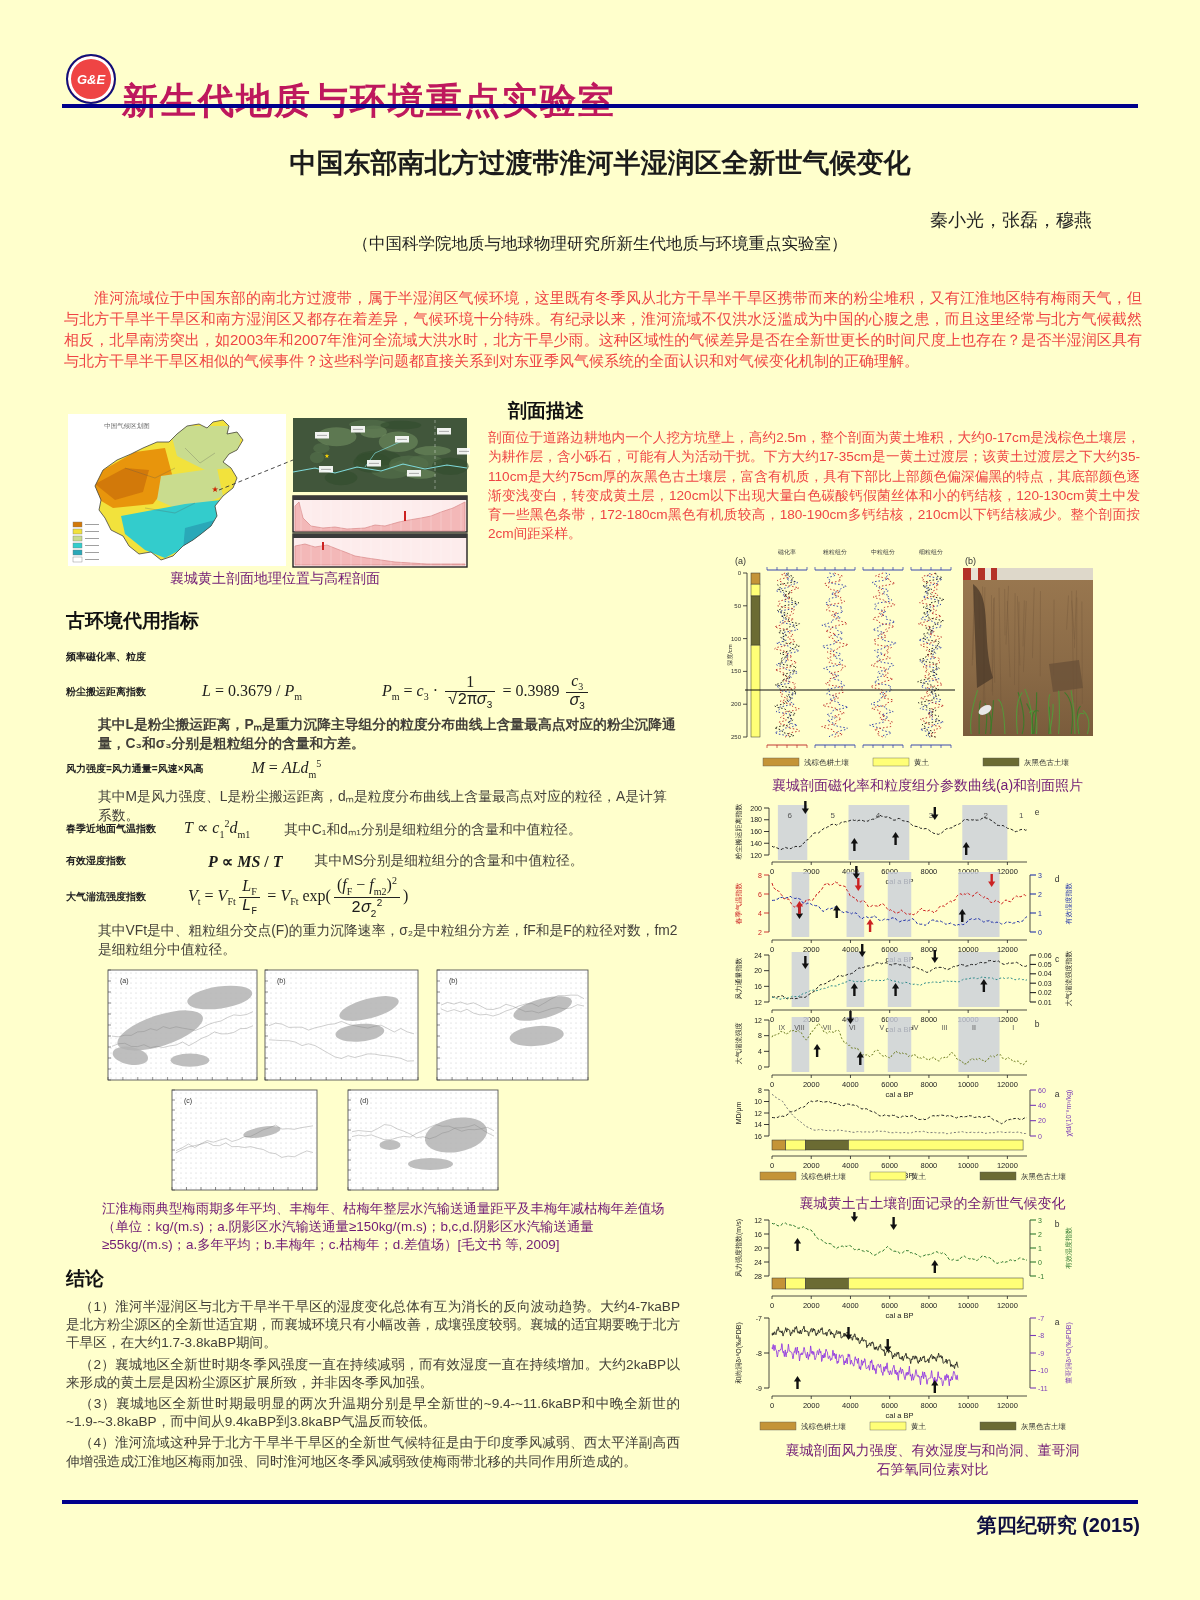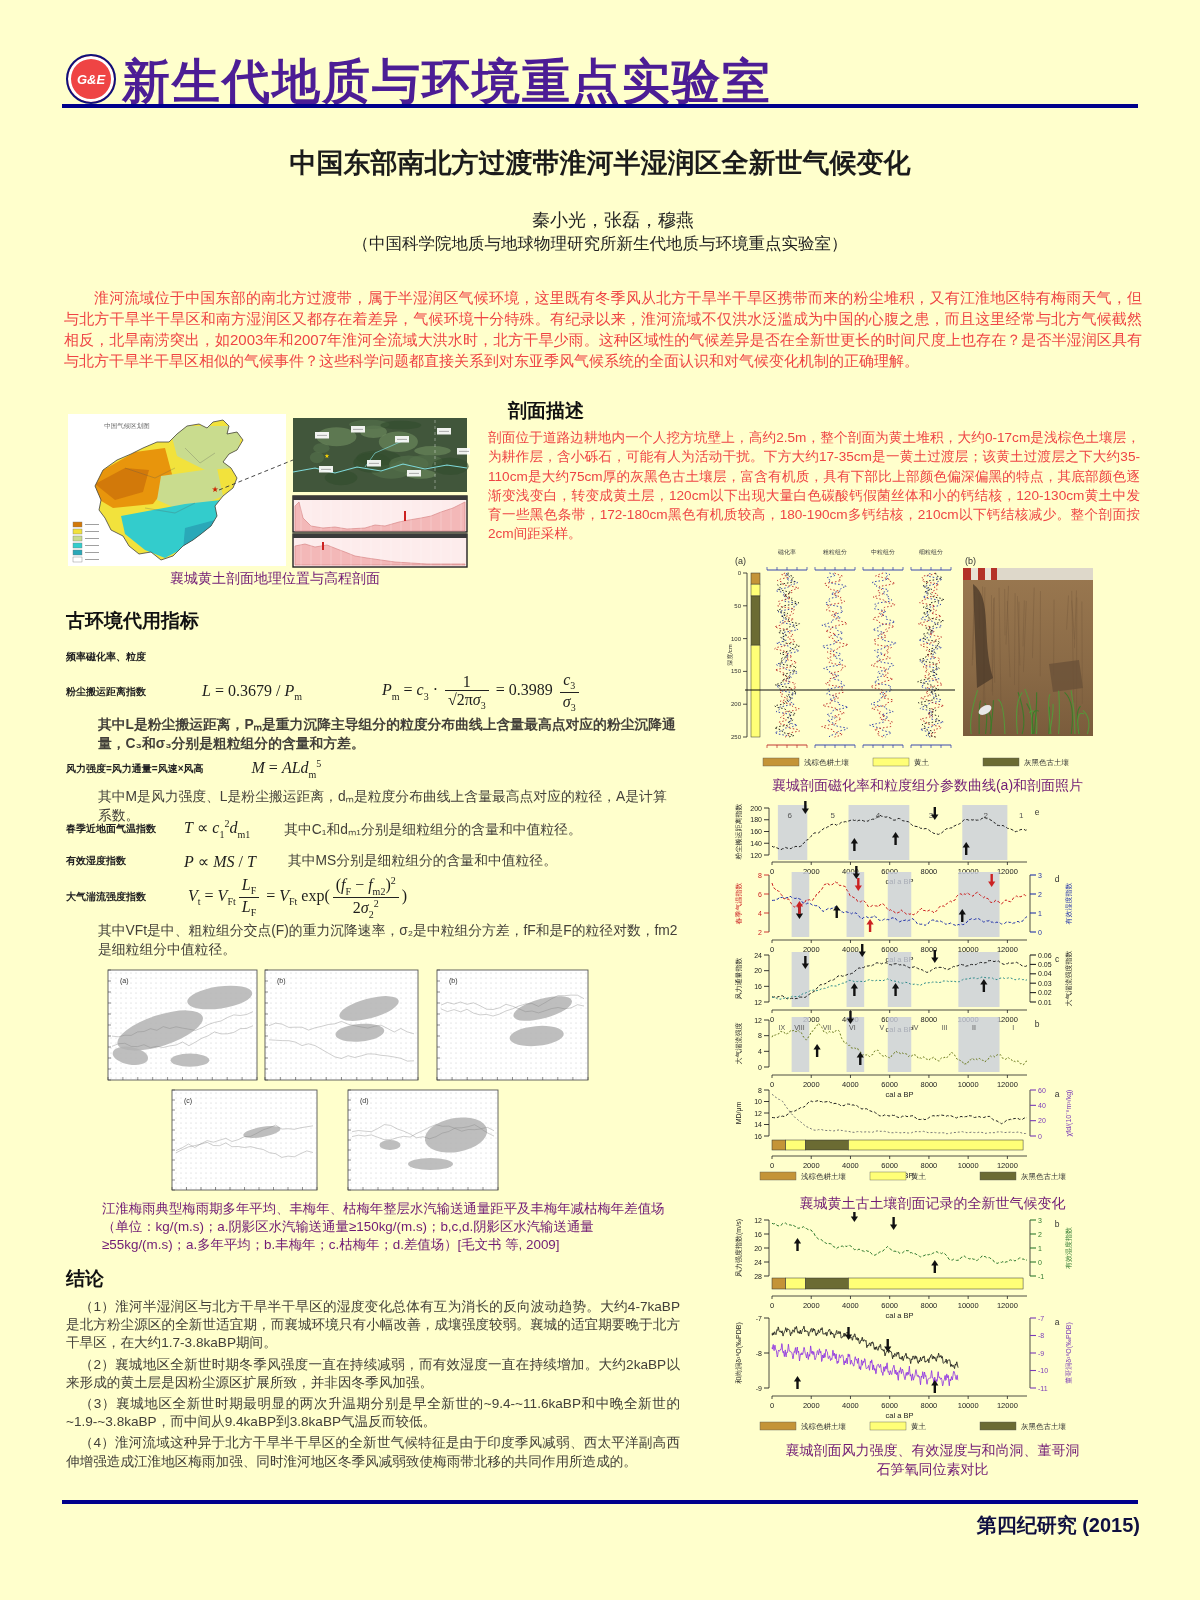--- a/index.html
+++ b/index.html
@@ -4,57 +4,57 @@
 <style>
   html,body{margin:0;padding:0;background:#888;}
   .poster{position:relative;width:1200px;height:1600px;background:#FFFFCC;
     font-family:"Liberation Sans",sans-serif;overflow:hidden;}
   .abs{position:absolute;}
   .rule{position:absolute;background:#00008B;height:4px;}
   .logo{position:absolute;width:46px;height:46px;border-radius:50%;background:#ef4444;
     color:#fff;display:flex;align-items:center;justify-content:center;
     font-size:13px;font-weight:bold;font-style:italic;border:2px solid #10107a;
     box-shadow:inset 0 0 0 3px #fff;}
-  .lab-name{position:absolute;font-size:48px;font-weight:bold;color:#4c1d95;letter-spacing:2px;}
+  .lab-name{position:absolute;font-size:36px;font-weight:bold;color:#be185d;letter-spacing:2px;margin-top:27px;}
   .title{position:absolute;font-size:27px;font-weight:bold;color:#1b1b1b;text-align:center;}
   .authors{position:absolute;font-size:18px;color:#222;text-align:center;}
   .affil{position:absolute;font-size:16.5px;color:#222;text-align:center;}
   .body-text{position:absolute;font-size:15px;line-height:1.4;color:#ef4444;text-align:justify;}
   .body-text.indent{text-indent:2em;}
   .sec-h{position:absolute;font-size:19px;font-weight:bold;color:#111;}
   .small-h{font-size:10px;font-weight:bold;color:#222;}
   .prow{position:absolute;display:flex;align-items:center;}
   .note{position:absolute;font-size:13.8px;line-height:1.35;color:#43403a;}
   .inline-note{font-size:13.8px;color:#43403a;}
   .caption{position:absolute;font-size:14px;color:#701a75;text-align:center;line-height:1.35;}
   .caption.left{text-align:left;}
   .formula{font-family:"Liberation Serif",serif;font-size:16px;color:#1d1d1d;white-space:nowrap;}
   .formula .rm{font-style:normal;}
   .formula .it{font-style:italic;}
   .formula sub{font-size:10px;}
   .formula sup{font-size:10px;}
   .frac{display:inline-flex;flex-direction:column;vertical-align:middle;text-align:center;
     line-height:1.1;margin:0 3px;}
   .frac .fn{display:block;border-bottom:1px solid #222;padding:0 3px;}
-  .frac .fd{display:block;padding:0 3px;}
+  .frac .fd{display:block;padding:0 3px;font-family:Liberation Mono, monospace;}
   .con-item{margin:0 0 3px 0;font-size:13.6px;line-height:1.34;color:#43403a;text-align:justify;text-indent:1em;}
   .journal{position:absolute;font-size:20px;font-weight:bold;color:#101040;text-align:right;}
   svg{display:block;}
 </style>
 </head>
 <body>
 
 <div class="poster">
 
   <div class="logo" style="left:66px;top:54px;">G&amp;E</div>
   <div class="lab-name" style="left:122px;top:50px;">新生代地质与环境重点实验室</div>
   <div class="rule" style="left:62px;top:104px;width:1076px;"></div>
 
   <div class="title" style="left:100px;top:145px;width:1000px;">中国东部南北方过渡带淮河半湿润区全新世气候变化</div>
-  <div class="authors" style="left:113px;top:208px;width:1000px;">秦小光，张磊，穆燕</div>
+  <div class="authors" style="left:92px;top:208px;width:1000px;text-align:right;">秦小光，张磊，穆燕</div>
   <div class="affil" style="left:100px;top:233px;width:1000px;">（中国科学院地质与地球物理研究所新生代地质与环境重点实验室）</div>
 
   <div class="body-text indent" style="left:64px;top:287px;width:1078px;">淮河流域位于中国东部的南北方过渡带，属于半湿润区气候环境，这里既有冬季风从北方干旱半干旱区携带而来的粉尘堆积，又有江淮地区特有梅雨天气，但与北方干旱半干旱区和南方湿润区又都存在着差异，气候环境十分特殊。有纪录以来，淮河流域不仅洪水泛滥成为中国的心腹之患，而且这里经常与北方气候截然相反，北旱南涝突出，如2003年和2007年淮河全流域大洪水时，北方干旱少雨。这种区域性的气候差异是否在全新世更长的时间尺度上也存在？是否半湿润区具有与北方干旱半干旱区相似的气候事件？这些科学问题都直接关系到对东亚季风气候系统的全面认识和对气候变化机制的正确理解。</div>
 
   <div class="abs" style="left:65px;top:408px;">
     <svg id="fig1svg" width="405" height="160">
         <rect x="3" y="6" width="218" height="152" fill="#fff"></rect>
         <defs>
           <clipPath id="chinaClip">
             <path d="M36,92 L30,78 L38,62 L52,52 L66,46 L78,40 L92,34 L104,34 L112,26 L122,18 L134,16 L142,20 L148,14 L158,12 L164,18 L162,26 L172,24 L178,32 L172,42 L164,46 L158,54 L166,60 L172,70 L168,80 L158,88 L150,98 L152,108 L146,118 L136,126 L128,132 L118,138 L108,148 L96,152 L86,144 L74,146 L64,138 L58,128 L46,122 L40,110 L34,102 Z"></path>
@@ -198,21 +198,21 @@
   <div class="note" style="left:98px;top:788px;width:580px;">其中M是风力强度、L是粉尘搬运距离，dₘ是粒度分布曲线上含量最高点对应的粒径，A是计算系数。</div>
 
   <div class="prow" style="left:66px;top:818px;height:22px;">
     <span class="small-h">春季近地面气温指数</span>
     <span class="formula" style="margin-left:28px;"><span class="it">T</span><span class="rm"> ∝ </span><span class="it">c</span><sub>1</sub><sup>2</sup><span class="it">d</span><sub>m1</sub></span>
     <span class="inline-note" style="margin-left:34px;">其中C₁和dₘ₁分别是细粒组分的含量和中值粒径。</span>
   </div>
 
   <div class="prow" style="left:66px;top:850px;height:22px;">
     <span class="small-h">有效湿度指数</span>
-    <span class="formula" style="margin-left:58px;"><span class="it">P</span><span class="rm"> ∝ </span><span class="it">MS</span><span class="rm"> / </span><span class="it">T</span></span>
+    <span class="formula" style="margin-left:82px;font-weight:bold;"><span class="it">P</span><span class="rm"> ∝ </span><span class="it">MS</span><span class="rm"> / </span><span class="it">T</span></span>
     <span class="inline-note" style="margin-left:32px;">其中MS分别是细粒组分的含量和中值粒径。</span>
   </div>
 
   <div class="prow" style="left:66px;top:876px;height:42px;">
     <span class="small-h">大气湍流强度指数</span>
     <span class="formula" style="margin-left:42px;"><span class="it">V</span><sub>t</sub><span class="rm"> = </span><span class="it">V</span><sub>Ft</sub><span class="frac">
           <span class="fn"><span class="it">L</span><sub>F</sub></span>
           <span class="fd"><span class="it">L</span><sub>F</sub></span>
         </span><span class="rm"> = </span><span class="it">V</span><sub>Ft</sub><span class="rm"> exp(</span><span class="frac">
           <span class="fn"><span class="rm">(</span><span class="it">f</span><sub>F</sub><span class="rm"> − </span><span class="it">f</span><sub>m2</sub><span class="rm">)</span><sup>2</sup></span>

